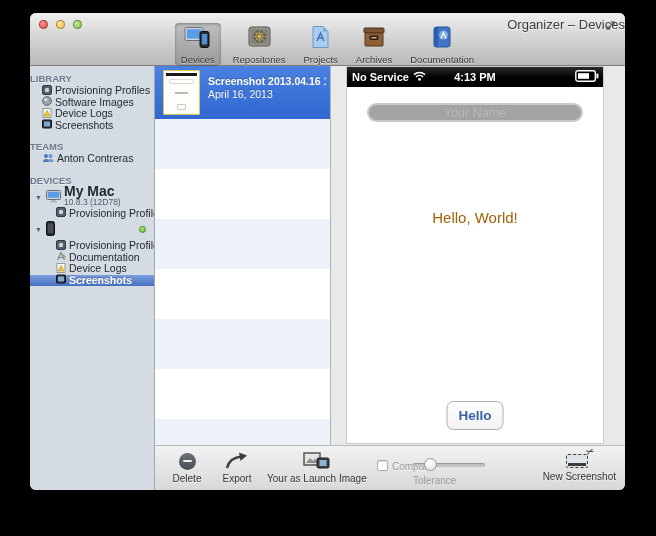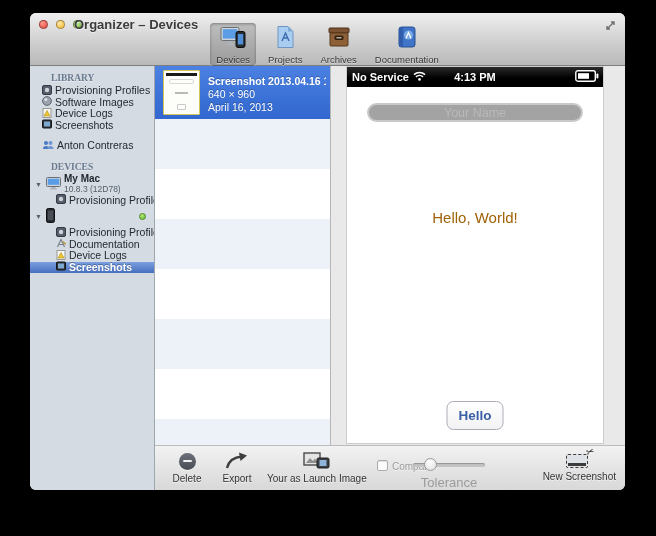--- a/index.html
+++ b/index.html
@@ -14,51 +14,51 @@
 
   
   .chrome { position:absolute; left:0; top:0; right:0; height:53px;
             background:linear-gradient(#efefef,#cdcdcd 60%,#b9b9b9);
             border-bottom:1px solid #7e7e7e; }
   .traffic { position:absolute; left:9px; top:7px; display:flex; gap:8px; }
   .light { width:9px; height:9px; border-radius:50%; border:1px solid rgba(0,0,0,.35); }
   .light.red   { background:radial-gradient(circle at 35% 30%, #ff9a8e, #e0443a); }
   .light.yellow{ background:radial-gradient(circle at 35% 30%, #ffe9a8, #f5b52c); }
   .light.green { background:radial-gradient(circle at 35% 30%, #c9f0a0, #73bd35); }
-  .win-title { position:absolute; top:4px; left:0; right:0; text-align:left;
-               font-size:13px; font-weight:700; color:#3c3c3c;
+  .win-title { position:absolute; top:4px; left:0; right:0; text-align:right;
+               font-size:13px; font-weight:400; color:#3c3c3c;
                text-shadow:0 1px 0 rgba(255,255,255,.6);padding-left:44px; }
   .fs-icon { position:absolute; right:8px; top:5px; opacity:.75; }
 
   .toolbar { position:absolute; left:0; right:0; top:16px; height:37px;
              display:flex; justify-content:center; align-items:flex-end; gap:6px; }
   .tb-item { display:flex; flex-direction:column; align-items:center;
              padding:2px 6px 1px; border-radius:4px; }
   .tb-item.selected { background:rgba(0,0,0,.16);
              box-shadow:inset 0 1px 3px rgba(0,0,0,.35), 0 1px 0 rgba(255,255,255,.4); }
   .tb-label { font-size:9.5px; color:#353535; margin-top:1px;
               text-shadow:0 1px 0 rgba(255,255,255,.5); }
 
   
   .sidebar { position:absolute; left:0; top:53px; width:125px; bottom:0;
              background:#d4dbe3; border-right:1px solid #9fa6ae;
              font-size:10.5px; color:#24292f; padding-top:6px; overflow:hidden; }
-  .sb-header { padding-left:21px; font-size:9.5px; font-weight:bold; color:#69798e;
-               text-shadow:0 1px 0 rgba(255,255,255,.5); height:13px; line-height:13px;font-family:Liberation Serif, serif; }
+  .sb-header { padding-left:0; font-size:9.5px; font-weight:bold; color:#69798e;
+               text-shadow:0 1px 0 rgba(255,255,255,.5); height:13px; line-height:13px; }
   .sb-item { height:11.5px; line-height:11.5px; display:flex; align-items:center;
              gap:3px; padding-left:12px; white-space:nowrap; }
   .sb-item.indent { padding-left:26px; }
   .sb-item.selected { background:linear-gradient(#7b9fe0,#466fbd);
              color:#fff; font-weight:bold; text-shadow:0 -1px 0 rgba(0,0,0,.3); }
   .sb-gap { height:9px; }
   .sb-device { position:relative; display:flex; align-items:center; gap:3px;
                padding-left:5px; height:21px; }
   .sb-device .tri { font-size:7px; color:#5a6470; width:8px; }
   .dev-lines { line-height:9.5px; }
-  .dev-name { font-weight:bold; font-size:10px; }
+  .dev-name { font-weight:bold; font-size:14px; }
   .dev-ver { font-size:8.5px; color:#555e68; }
   .status-dot { position:absolute; right:8px; top:7px; width:7px; height:7px;
                 border-radius:50%; border:1px solid #4c8a22;
                 background:radial-gradient(circle at 35% 30%, #b8e878, #62b92e); }
   .mini-icon { flex:0 0 auto; }
 
   
   .shotlist { position:absolute; left:125px; top:53px; width:176px; bottom:45px;
               background:#fff; border-right:1px solid #b6b6b6; overflow:hidden; }
   .shot-row { position:relative; height:53px;
@@ -118,22 +118,22 @@
   .compare { position:absolute; left:222px; top:13px; display:flex; align-items:center; gap:4px; }
   .checkbox { width:11px; height:11px; background:#fcfcfc; border:1px solid #ababab;
               border-radius:2px; box-shadow:inset 0 1px 1px rgba(0,0,0,.12); }
   .slider { position:absolute; left:258px; top:0; width:72px; height:45px; }
   .slider-track { position:absolute; left:0; right:0; top:17px; height:4px;
                   background:#c4c4c4; border-radius:2px;
                   box-shadow:inset 0 1px 1px rgba(0,0,0,.25); }
   .slider-thumb { position:absolute; left:15%; top:12px; width:13px; height:13px;
                   border-radius:50%; border:1px solid #9a9a9a;
                   background:radial-gradient(circle at 40% 30%, #ffffff, #dcdcdc); }
-  .slider-label { position:absolute; left:0; right:0; top:29px; text-align:center;
-                  font-size:13px; color:#9b9b9b; }
+  .slider-label { position:absolute; left:0; right:0; top:29px; text-align:left;
+                  font-size:10px; color:#9b9b9b; }
   .newshot { position:absolute; right:9px; top:4px; display:flex; flex-direction:column;
              align-items:center; }
   .newshot-icon { position:relative; width:26px; height:19px; }
   .ns-display { position:absolute; left:0; top:4px; width:22px; height:14px;
                 border:1.5px dashed #3c3c3c; border-radius:2px; background:#dfe2e6; }
   .ns-bottom { position:absolute; left:2px; top:13px; width:18px; height:3px; background:#3c3c3c; }
   .ns-scissors { position:absolute; right:-2px; top:-4px; font-size:10px; color:#2e2e2e;
                  transform:rotate(-20deg); }
 </style>
 </head>
@@ -164,20 +164,32 @@
               <rect x="8" y="16" width="4" height="2.5" fill="#aeb3b9"></rect>
               <rect x="5.5" y="18.5" width="9" height="1.8" rx=".8" fill="#aeb3b9"></rect>
               <rect x="16" y="6.5" width="9" height="16" rx="2" fill="#26292e" stroke="#0e0f11"></rect>
               <rect x="17.8" y="9" width="5.4" height="10.5" fill="#4f8fd6"></rect>
             </svg>
           </span>
           <span class="tb-label">Devices</span>
         </div>
         <div class="tb-item">
           <span>
+            <svg width="25" height="24" viewBox="0 0 25 24">
+              <rect x="2" y="2" width="21" height="19" rx="2.5" fill="#97968f" stroke="#57564f"></rect>
+              <rect x="4" y="4" width="17" height="15" rx="1.5" fill="#84837b"></rect>
+              <circle cx="12.5" cy="11.5" r="5.5" fill="#6e6d65" stroke="#4a4942"></circle>
+              <path d="M12.5 6 v11 M7 11.5 h11 M8.6 7.6 l7.8 7.8 M16.4 7.6 l-7.8 7.8" stroke="#c9a84c" stroke-width="1.2"></path>
+              <circle cx="12.5" cy="11.5" r="2" fill="#e0c25e" stroke="#8a7430"></circle>
+            </svg>
+          </span>
+          <span class="tb-label">Repositories</span>
+        </div>
+        <div class="tb-item">
+          <span>
             <svg width="21" height="24" viewBox="0 0 21 24">
               <path d="M3 1.5 h10 l5 5 v16 h-15 z" fill="#a9cdf0" stroke="#6f96c2"></path>
               <path d="M13 1.5 l5 5 h-5 z" fill="#7fa9d6"></path>
               <path d="M7 16 l3.5-8 3.5 8 M8.5 13 h4" stroke="#3f6db0" stroke-width="1.4" fill="none"></path>
             </svg>
           </span>
           <span class="tb-label">Projects</span>
         </div>
         <div class="tb-item">
           <span>
@@ -238,20 +250,21 @@
         <span class="mini-icon">
           <svg width="10" height="10">
               <rect x="0.5" y="1" width="9" height="8" rx="1" fill="#2e3338" stroke="#14171a"></rect>
               <rect x="2" y="2.5" width="6" height="5" fill="#7fa8cf"></rect>
             </svg>
         </span>
         <span>Screenshots</span>
       </div>
 
       <div class="sb-gap"></div>
+      <div class="sb-header">TEAMS</div>
       <div class="sb-item">
         <span class="mini-icon">
           <svg width="12" height="10">
               <circle cx="4" cy="3" r="2" fill="#4a79c4"></circle>
               <path d="M1 9 a3 3 0 0 1 6 0 z" fill="#4a79c4"></path>
               <circle cx="8.5" cy="3" r="2" fill="#6f97d4"></circle>
               <path d="M5.5 9 a3 3 0 0 1 6 0 z" fill="#6f97d4"></path>
             </svg>
         </span>
         <span>Anton Contreras</span>
@@ -336,21 +349,20 @@
     <div class="shotlist">
       <div class="shot-row">
         <div class="shot-thumb">
           <div class="thumb-bar"></div>
           <div class="thumb-field"></div>
           <div class="thumb-mid"></div>
           <div class="thumb-btn"></div>
         </div>
         <div class="shot-text">
           <div class="shot-title">Screenshot 2013.04.16 16.13....</div>
-          <div>640 × 960</div>
           <div>April 16, 2013</div>
         </div>
       </div>
       <div class="shot-stripes"></div>
     </div>
 
     <div class="detail">
       <div class="preview">
         <div class="statusbar">
           <div class="sb-left">

